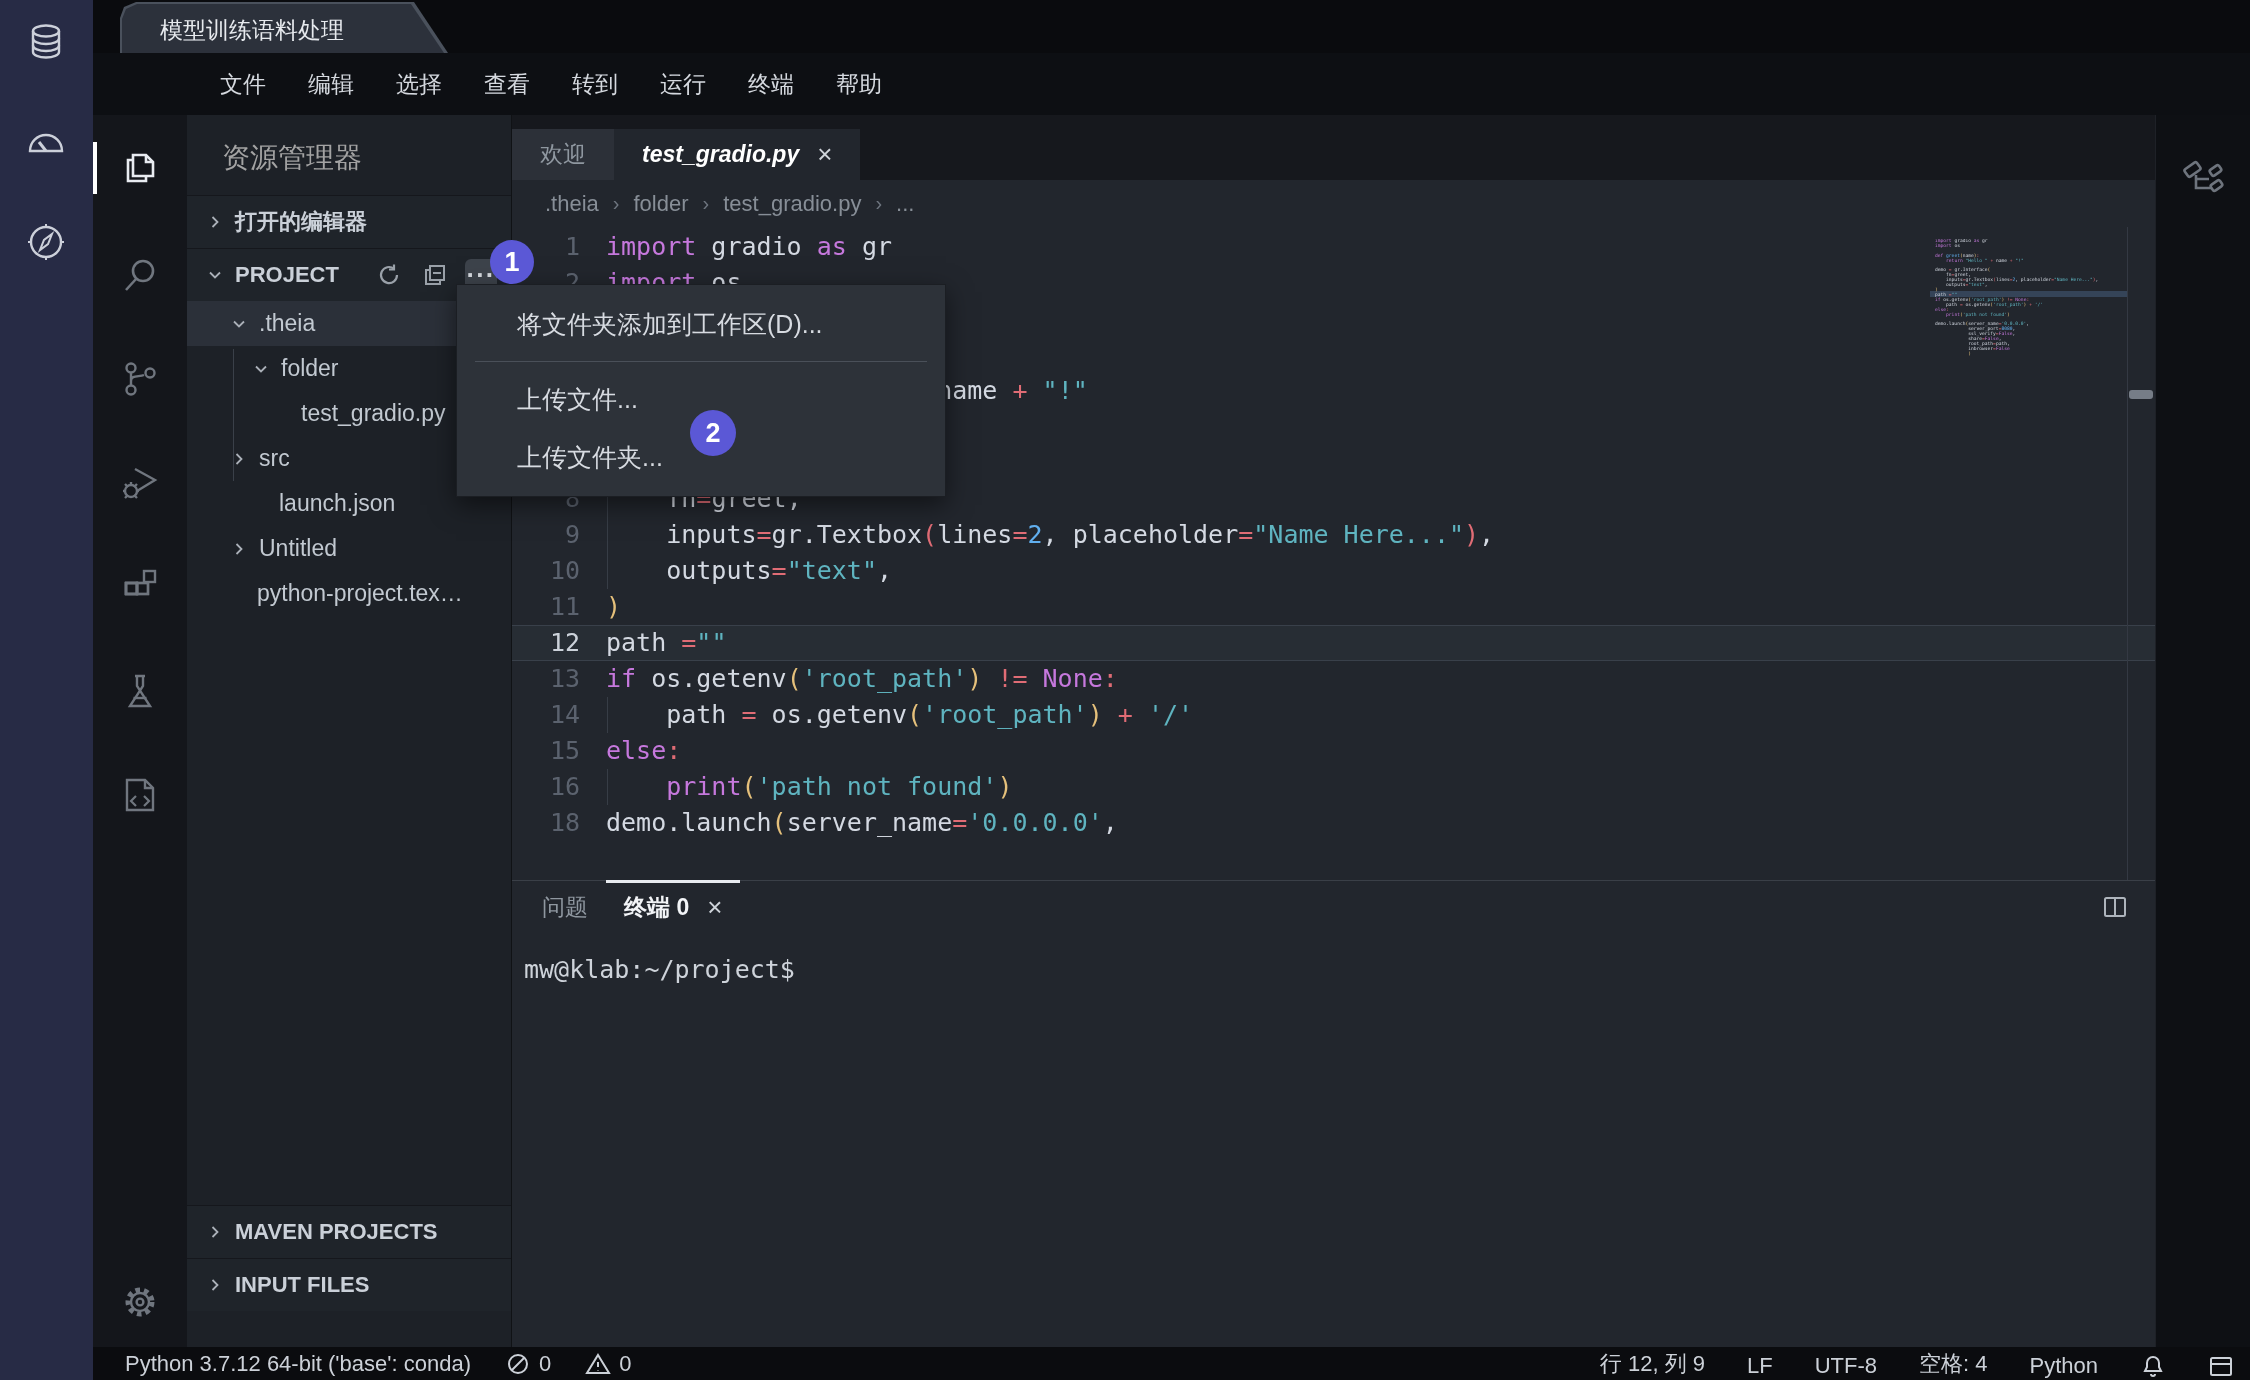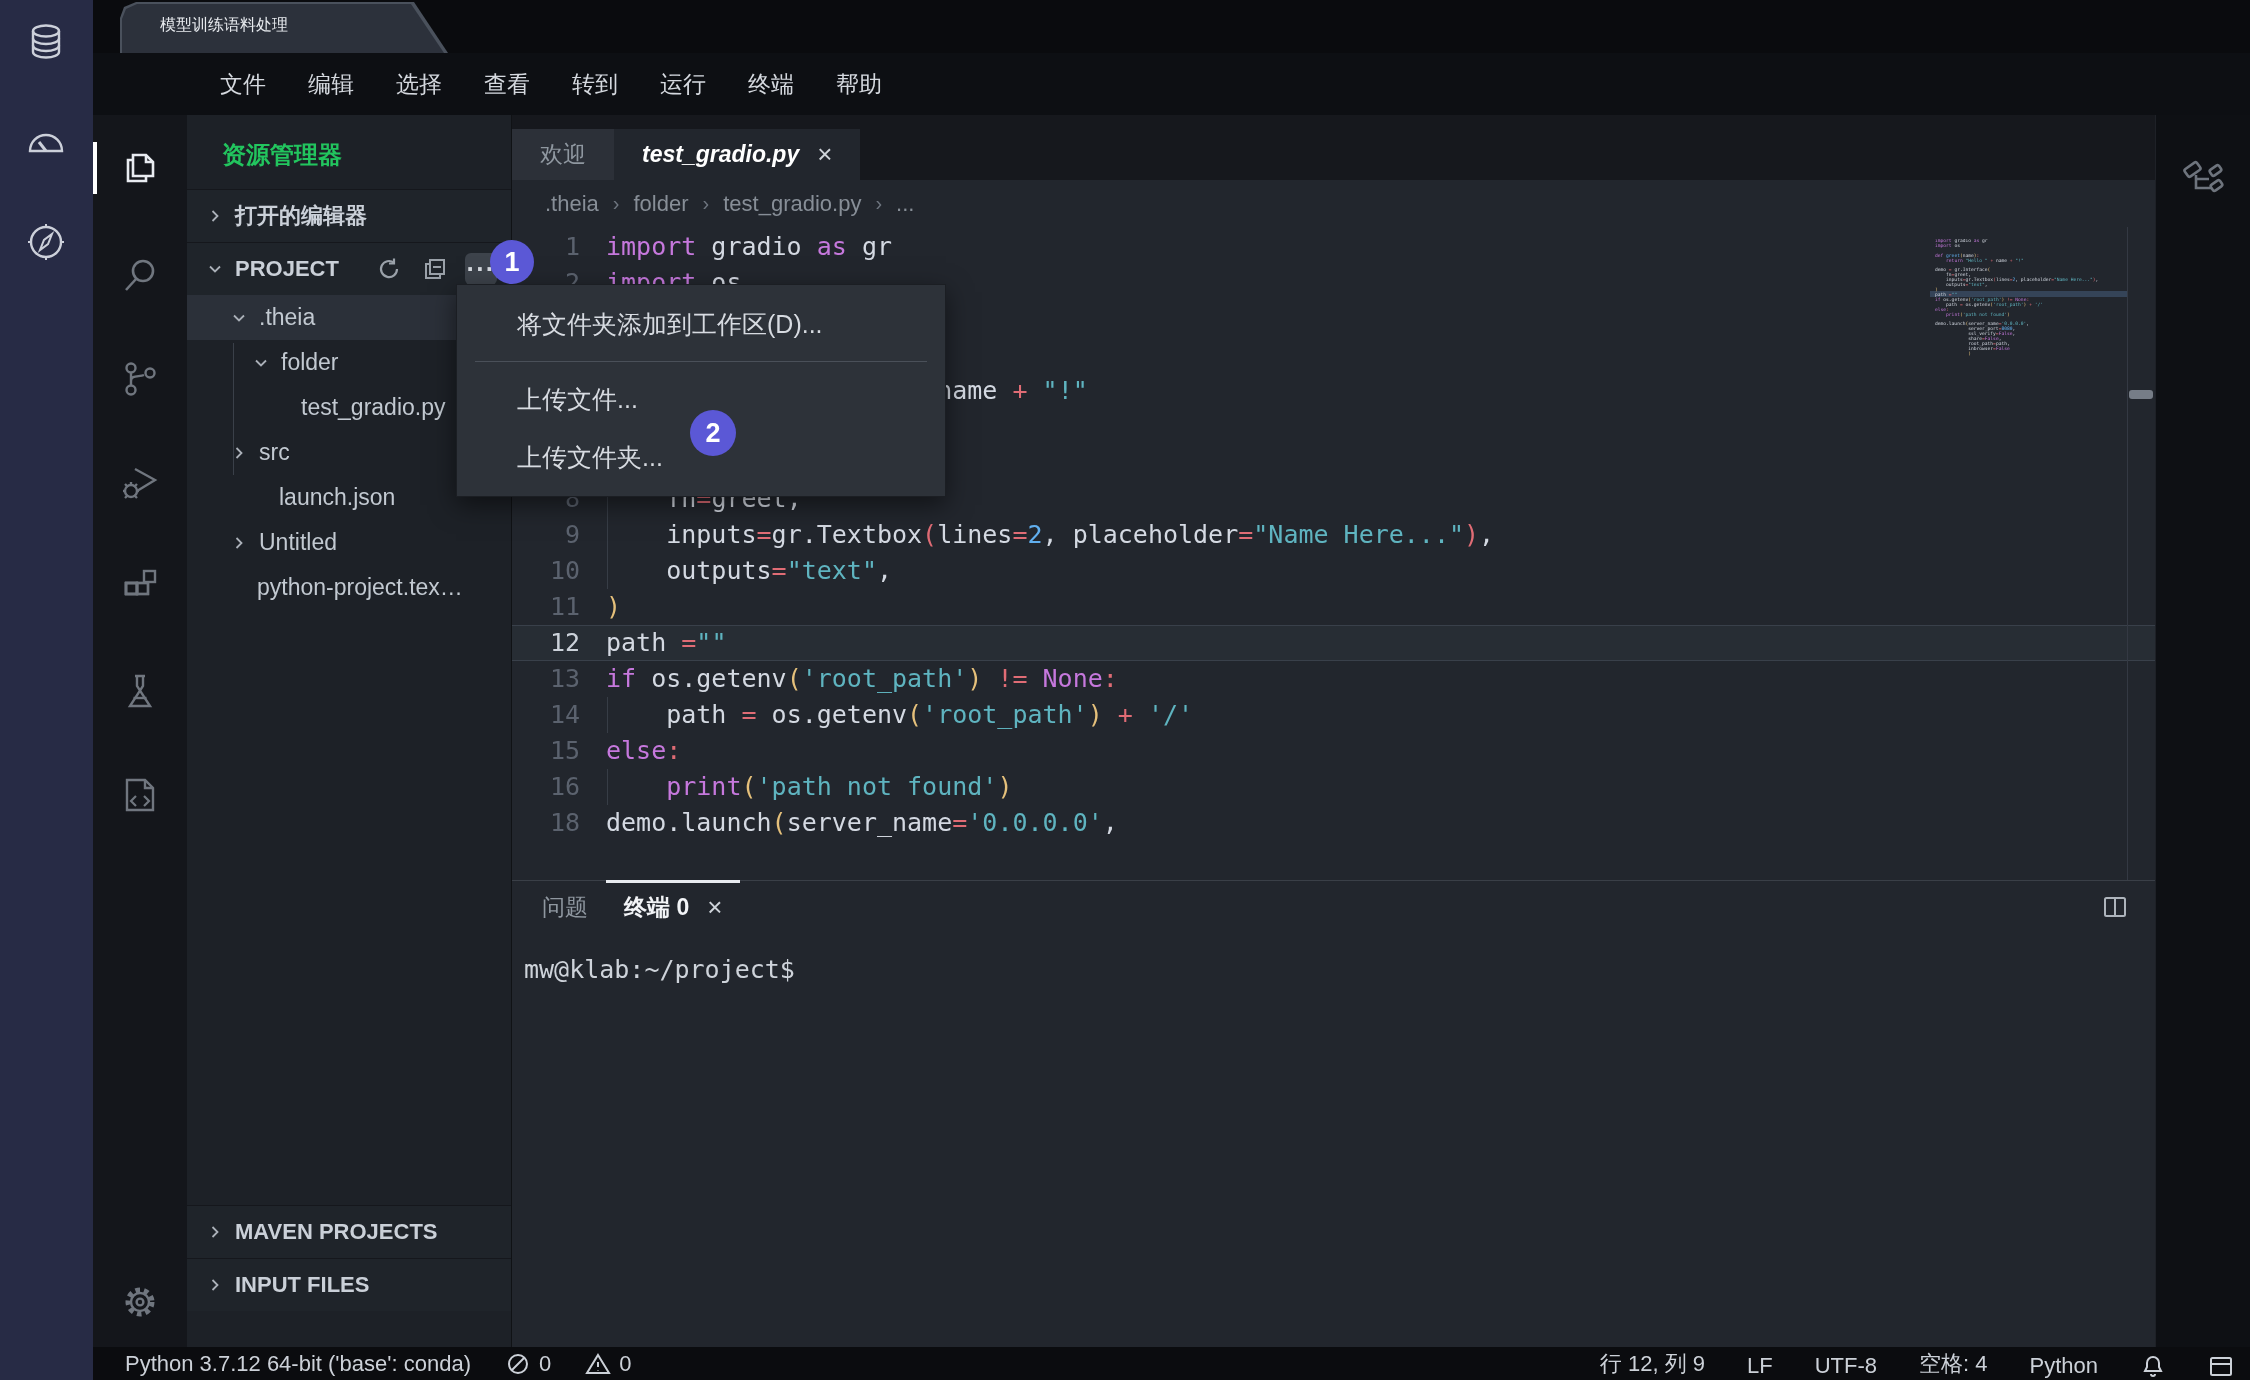--- a/index.html
+++ b/index.html
@@ -8,33 +8,33 @@
   svg{display:block}
   
   #rail{position:absolute;left:0;top:0;width:93px;height:1380px;background:#272b45;}
   .rail-ic{position:absolute;left:24px;width:44px;height:44px;color:#ccd0da;}
   
   #titlebar{position:absolute;left:93px;top:0;width:2157px;height:53px;background:#0a0b0e;}
   .title-tab{position:absolute;left:27px;top:2px;width:336px;height:51px;background:#4a515c;
     clip-path:polygon(0 16px,4px 5px,16px 0,calc(100% - 42px) 0,calc(100% - 8px) 100%,0 100%);}
   .title-tab-inner{position:absolute;left:2px;top:2px;right:4px;bottom:0;background:#2c313b;
     clip-path:polygon(0 15px,4px 5px,15px 0,calc(100% - 41px) 0,calc(100% - 8px) 100%,0 100%);}
-  .title-tab-label{position:absolute;left:40px;top:13px;font-size:16px;color:#e7eaee;}
+  .title-tab-label{position:absolute;left:40px;top:13px;font-size:23px;color:#e7eaee;}
   
   #menubar{position:absolute;left:93px;top:53px;width:2157px;height:62px;background:#0d0f13;
     display:flex;align-items:center;padding-left:106px;box-sizing:border-box;}
   .menu-item{font-size:23px;color:#d5d9df;padding:8px 21px;cursor:default;}
   
   #activitybar{position:absolute;left:93px;top:115px;width:94px;height:1232px;background:#14161b;}
   .act-ic{position:absolute;left:25px;width:44px;height:44px;color:#70767f;}
   .act-ic.active{color:#e9ecf1;}
   .act-ic.active::before{content:"";position:absolute;left:-25px;top:-4px;width:4px;height:52px;background:#fff;}
   
   #sidebar{position:absolute;left:187px;top:115px;width:325px;height:1232px;background:#1d2127;border-right:1px solid #101215;box-sizing:border-box;}
-  .sb-title{padding:24px 0 18px 35px;font-size:24px;color:#22c55e;font-weight:bold;}
+  .sb-title{padding:24px 0 18px 35px;font-size:28px;color:#a3a3a3;}
   .sb-sec{height:52px;display:flex;align-items:center;border-top:1px solid #15171c;background:#1f242a;color:#cad0d8;font-weight:bold;font-size:22px;}
   .sb-sec .chev{width:24px;height:24px;margin:0 8px 0 16px;color:#aab0b8;flex:none;}
   .sb-sec .sec-actions{margin-left:auto;display:flex;align-items:center;gap:14px;padding-right:14px;color:#9aa1a9;}
   .sec-act{width:32px;height:32px;display:flex;align-items:center;justify-content:center;border-radius:6px;}
   .sec-act.hl{background:#3d434b;}
   .tree-row{height:45px;display:flex;align-items:center;font-size:23px;color:#c2c9d1;}
   .tree-row.selected{background:#2b3039;}
   .tree-row .chev{width:24px;height:24px;margin-right:8px;color:#aab0b8;flex:none;}
   #tree{position:relative;}
   #tree::after{content:"";position:absolute;left:46px;top:48px;height:132px;width:1px;background:#3a4049;}

